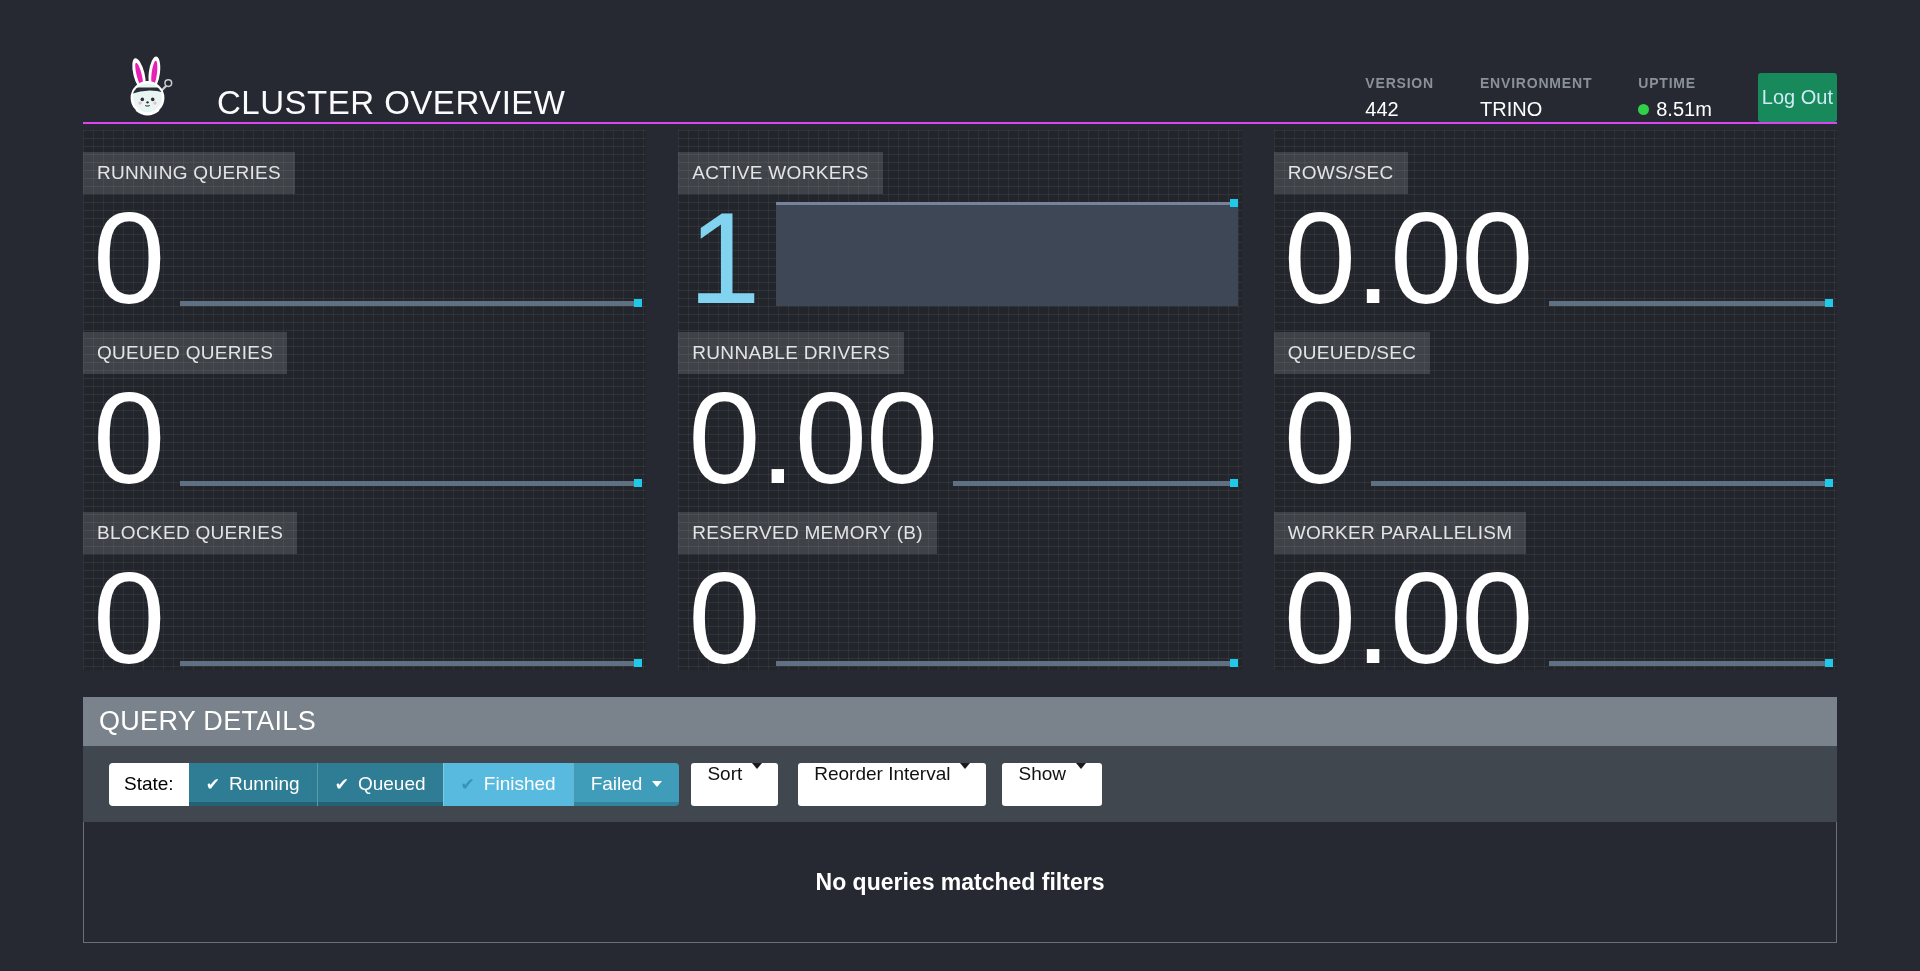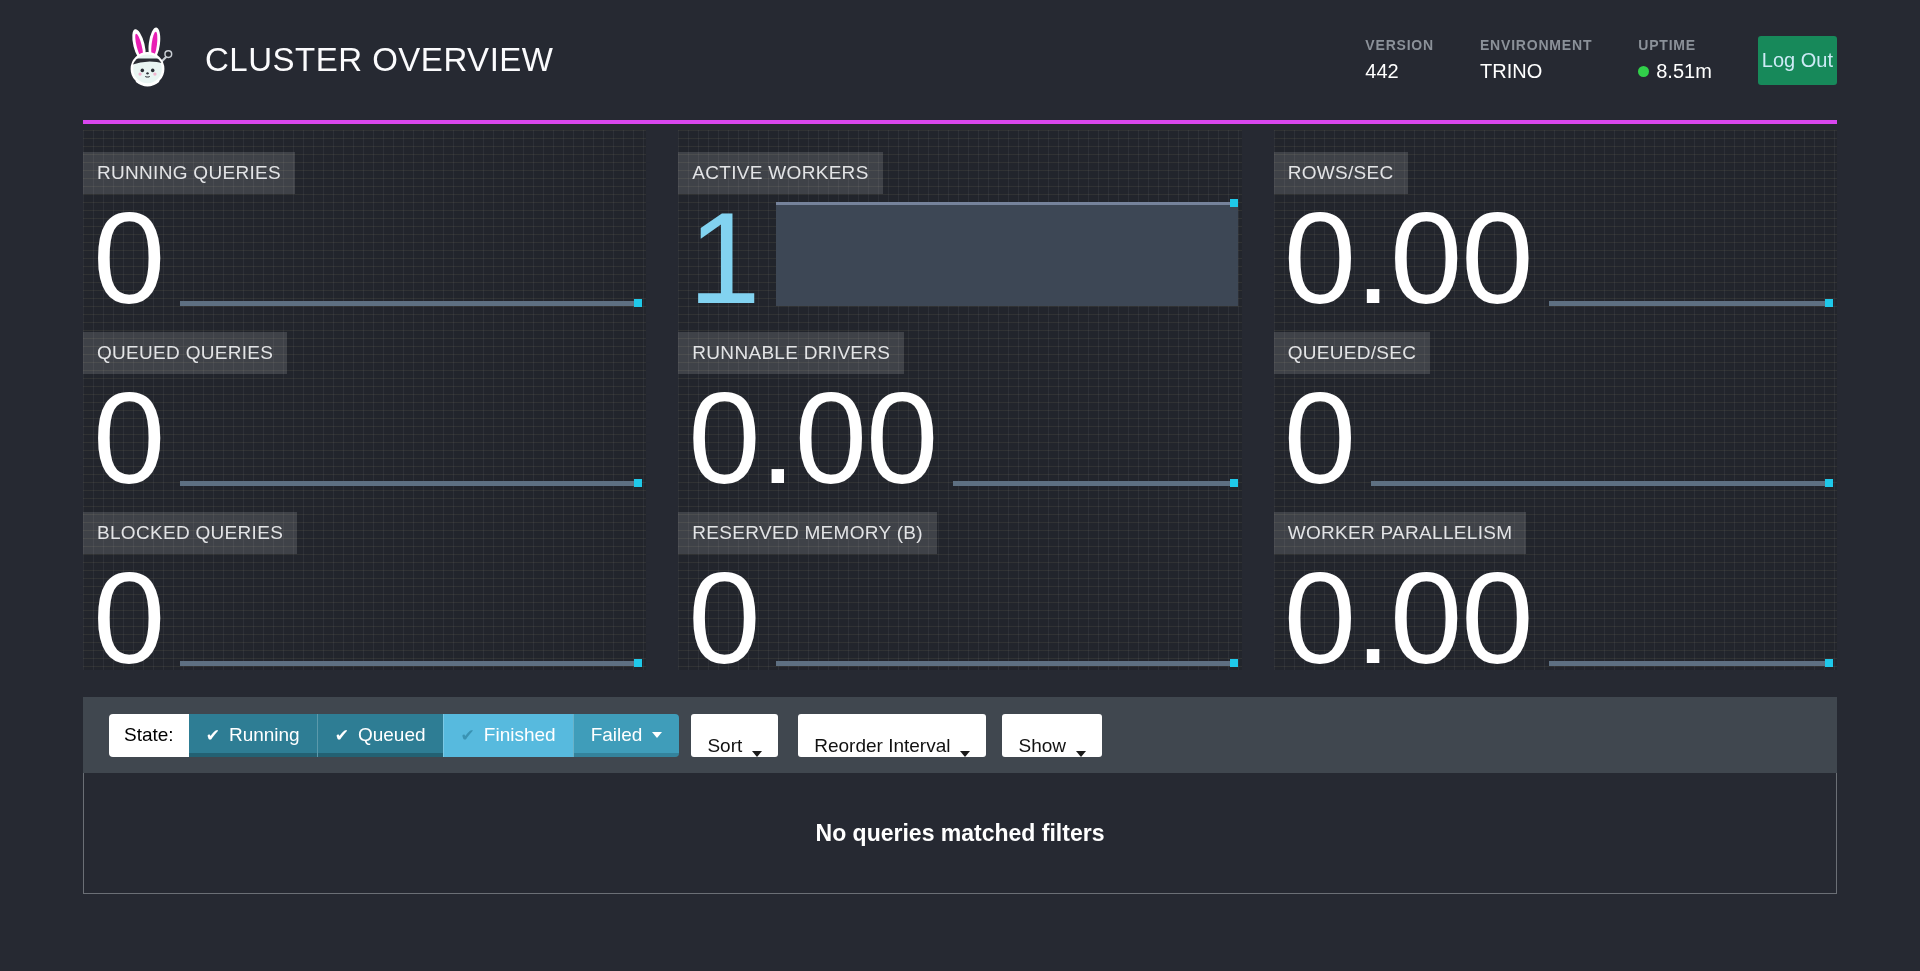--- a/index.html
+++ b/index.html
@@ -9,22 +9,23 @@
     font-family:"Liberation Sans", sans-serif;
     overflow:hidden;
     color:#fff;
   }
   .page { width:1920px; padding:0 83px; }
 
   
   .header {
     height:124px;
     display:flex;
-    align-items:center;
-    border-bottom:4px solid #d946ef;
+    align-items:flex-end;
+    border-bottom:2px solid #d946ef;
+    gap:12px;
   }
   .logo { width:52px; height:66px; margin-left:40px; flex:0 0 auto; }
   .page-title {
     font-size:33px;
     color:#fbfbfd;
     margin-left:30px;
     letter-spacing:0.5px;
     font-weight:400;
     white-space:nowrap;
   }
@@ -170,21 +171,21 @@
     border-right:5px solid transparent;
     border-top:6px solid #fff;
     margin-left:10px;
   }
   .caret.dark { border-top-color:#1a1a1a; }
 
   .wbtn {
     background:#fff; color:#111;
     height:43px; border:none; border-radius:3px;
     font-size:19px; font-family:"Liberation Sans", sans-serif;
-    display:flex; align-items:flex-end; justify-content:center;
+    display:flex; align-items:flex-start; justify-content:center;
     padding:0 16px; cursor:pointer; white-space:nowrap;
     flex:0 0 auto;
   }
   .wbtn.sort { margin-left:12px; }
   .wbtn.reorder { margin-left:20px; }
   .wbtn.show { margin-left:16px; }
 
   .qd-content {
     height:121px;
     border:1px solid #6b6f76;
@@ -338,20 +339,21 @@
           <div class="spark flat">
               <span class="dot"></span>
             </div>
         </div>
       </div>
     </div>
 
   </div>
 
   <div class="qd">
+    <div class="qd-header">QUERY DETAILS</div>
 
     <div class="qd-toolbar">
 
       <div class="state-group">
         <div class="seg seg-label">State:</div>
         <button class="seg seg-btn seg-dark">
           <span class="check">✔</span>
           <span>Running</span>
         </button>
         <button class="seg seg-btn seg-dark">

